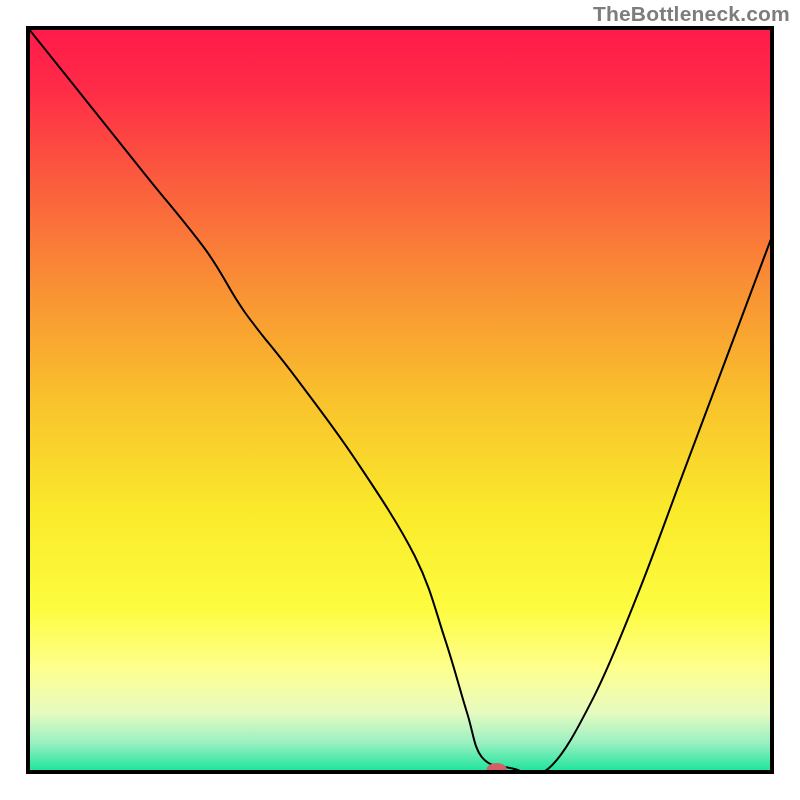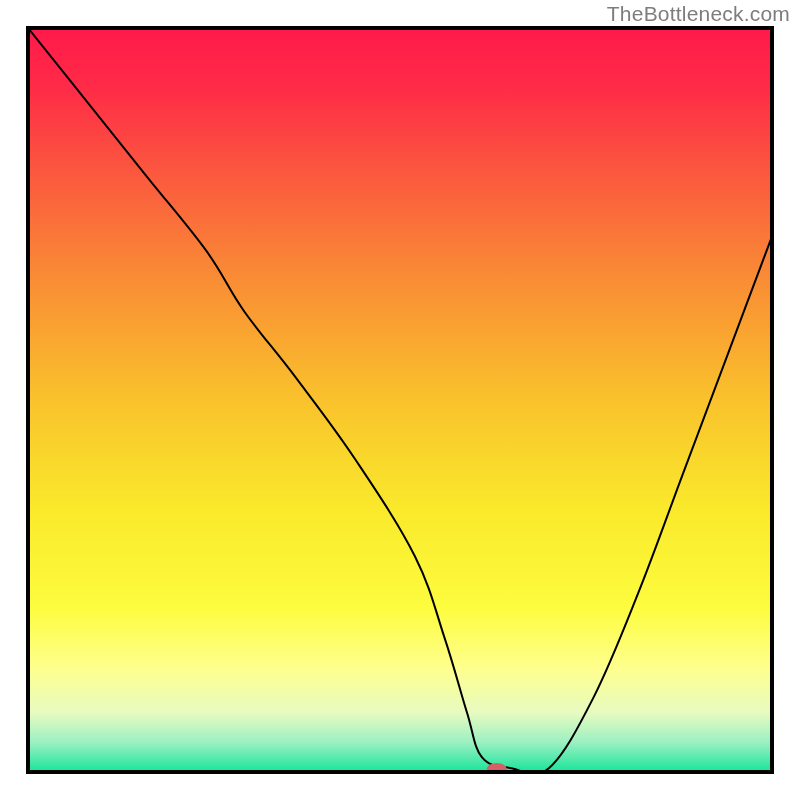--- a/index.html
+++ b/index.html
@@ -14,21 +14,21 @@
     position: relative;
     width: 800px;
     height: 800px;
   }
   .watermark {
     position: absolute;
     top: 2px;
     right: 10px;
     font-size: 21px;
     color: #7d7d7d;
-    font-weight: 400;
+    font-weight: 700;
     letter-spacing: 0.2px;
     z-index: 5;
   }
   svg {
     position: absolute;
     top: 0;
     left: 0;
   }
 </style>
 </head>

